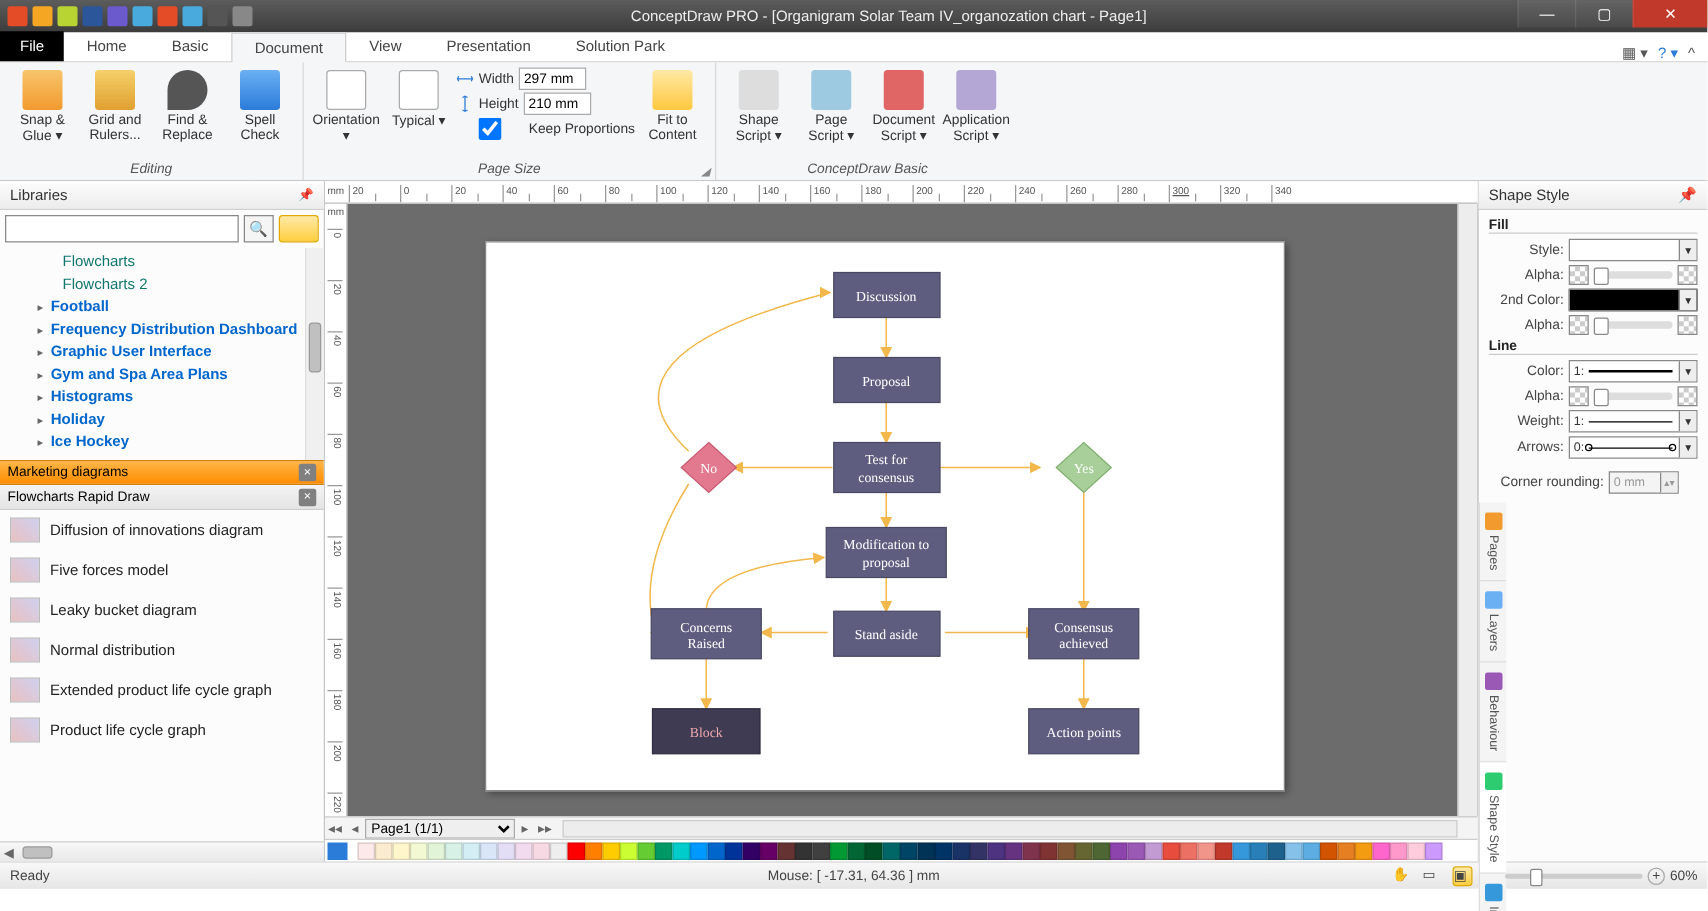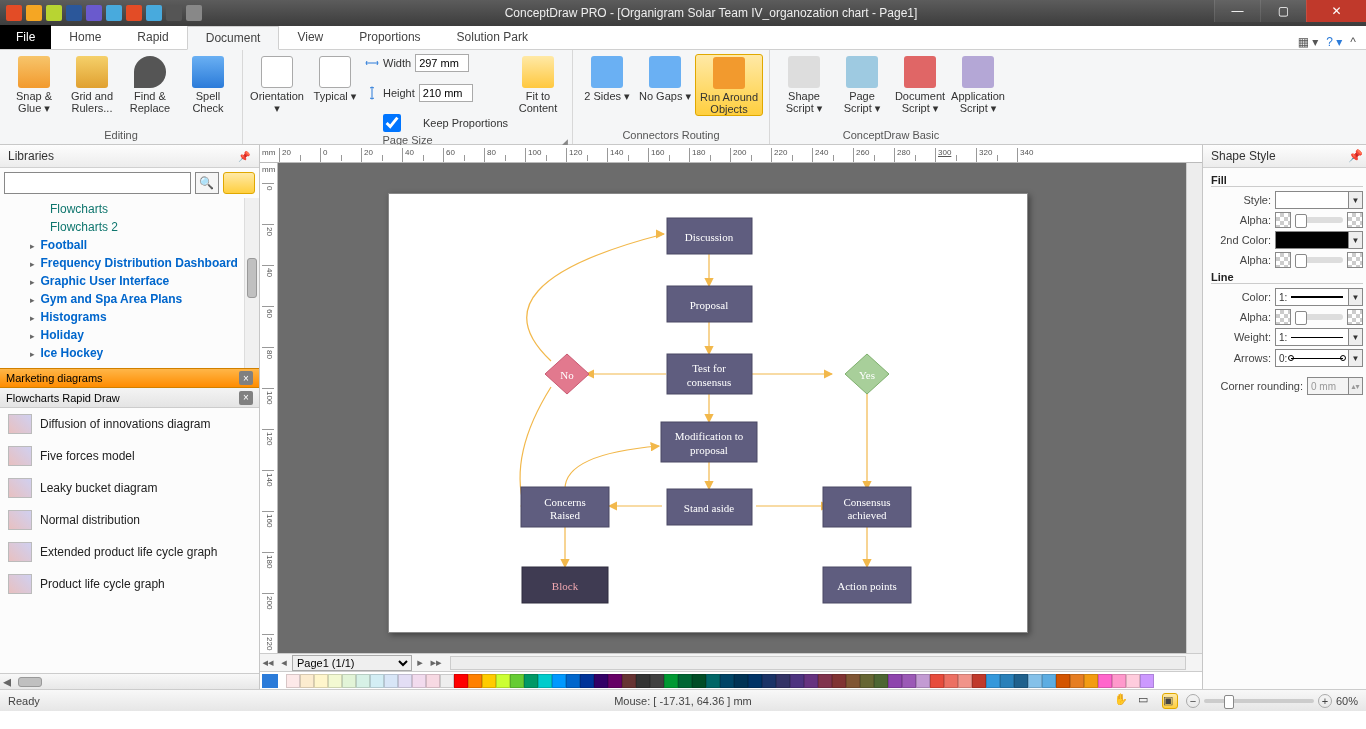--- a/index.html
+++ b/index.html
@@ -30,25 +30,25 @@
 .tabs .file { background:#000000; color:#fff; padding:4px 16px; font-size:12px; height:24px; display:flex;align-items:center;}
 .tabs .tab { padding:4px 18px; font-size:12px; color:#444; cursor:pointer; height:24px; display:flex;align-items:center;}
 .tabs .tab.active { background:#f5f6f7; border:1px solid #d0d0d0; border-bottom:1px solid #f5f6f7; margin-bottom:-1px;}
 .tabs .trail { margin-left:auto; display:flex; gap:8px; padding-right:10px; font-size:12px; color:#555;}
 .tabs .trail span{display:inline-flex;align-items:center;}
 
 
 .ribbon { height: 95px; background:#f5f6f7; border-bottom:1px solid #c8c8c8; display:flex; }
 .group { border-right:1px solid #d8d8d8; display:flex; flex-direction:column; }
 .group .row { flex:1; display:flex; align-items:flex-start; padding:4px 6px 0; gap:2px;}
-.group .caption { font-size:11px; color:#555; text-align:center; padding:2px 0 3px; white-space:nowrap;}
+.group .caption { font-size:11px; color:#555; text-align:center; padding:2px 0 3px; white-space:nowrap;font-style:italic;}
 .bigbtn { display:flex; flex-direction:column; align-items:center; justify-content:flex-start; width:56px; font-size:11px; color:#333; text-align:center; gap:2px; padding-top:2px;}
 .bigbtn .ico { width:32px; height:32px; border-radius:3px; }
 .bigbtn.sel { background: linear-gradient(#ffe9a6,#ffcf3f); border:1px solid #e0a800; border-radius:3px;}
-.pagesize-box { display:flex;flex-direction:column;gap:12px;font-size:11px;color:#333;}
+.pagesize-box { display:flex;flex-direction:column;gap:2px;font-size:11px;color:#333;}
 .pagesize-box .line{display:flex;align-items:center;gap:4px;}
 .pagesize-box .line svg{width:14px;height:14px;}
 .pagesize-box input{width:54px;height:18px;font-size:11px;border:1px solid #aaa;padding:0 3px;}
 .pagesize-box label{display:flex;align-items:center;gap:4px;}
 
 
 .main { position:relative; height: calc(729px - 26px - 24px - 95px - 18px - 22px); display:flex; }
 
 
 .leftpane { width:260px; border-right:1px solid #c6c6c6; display:flex; flex-direction:column; background:#fcfcfc;}
@@ -91,21 +91,21 @@
 .pagetabs{height:18px;background:#f4f4f4;border-top:1px solid #ccc;display:flex;align-items:center;font-size:11px;}
 .pagetabs .nav{width:16px;text-align:center;color:#666;}
 .pagetabs select{font-size:11px;width:120px;height:16px;border:1px solid #aaa;}
 .pagetabs .hsb{flex:1;height:14px;background:#ededed;border:1px solid #ccc;margin:0 16px 0 6px;position:relative;}
 .palette{height:18px;display:flex;align-items:center;background:#fff;border-top:1px solid #ccc;}
 .palette .cico{width:16px;height:14px;margin:0 2px;}
 .palette .sep{width:6px;}
 .palette .sw{width:14px;height:14px;border:1px solid rgba(0,0,0,.15);}
 
 
-.rightpane{width:164px;border-left:1px solid #c6c6c6;background:#fcfcfc;display:flex;}
+.rightpane{width:184px;border-left:1px solid #c6c6c6;background:#fcfcfc;display:flex;flex-direction:column;}
 .rightpane .body{flex:1;display:flex;flex-direction:column;}
 .rightpane .hdr{background:linear-gradient(#fdfdfd,#ececec);border-bottom:1px solid #d0d0d0;font-size:12px;color:#333;padding:4px 8px;display:flex;justify-content:space-between;}
 .rprops{padding:4px 8px;font-size:11px;color:#333;}
 .rprops .grp{font-weight:bold;margin:2px 0 4px;color:#222;border-bottom:1px solid #ccc;}
 .rprops .row{display:flex;align-items:center;margin:3px 0;gap:4px;}
 .rprops .row label{width:60px;text-align:right;color:#444;}
 .rprops .row .ctl{flex:1;height:18px;border:1px solid #888;background:#fff;font-size:10px;display:flex;align-items:center;padding:0 3px;position:relative;}
 .rprops .row .ctl .dd{position:absolute;right:0;top:0;bottom:0;width:14px;border-left:1px solid #888;background:#eee;display:flex;align-items:center;justify-content:center;font-size:8px;}
 .rprops .row .ctl.black{background:#000;}
 .rprops .row .slider{flex:1;height:6px;background:#ddd;border-radius:3px;position:relative;}
@@ -149,24 +149,24 @@
   <div class="winbtns">
     <div class="min">—</div>
     <div class="max">▢</div>
     <div class="close">✕</div>
   </div>
 </div>
 
 <div class="tabs">
   <div class="file">File</div>
   <div class="tab">Home</div>
-  <div class="tab">Rapid</div>
+  <div class="tab">Basic</div>
   <div class="tab active">Document</div>
   <div class="tab">View</div>
-  <div class="tab">Proportions</div>
+  <div class="tab">Presentation</div>
   <div class="tab">Solution Park</div>
   <div class="trail">
     <span>▦ ▾</span>
     <span style="color:#2b7bd9;">? ▾</span>
     <span>^</span>
   </div>
 </div>
 
 <div class="ribbon">
   <div class="group">
@@ -222,37 +222,20 @@
           </label>
       </div>
       <div class="bigbtn">
           <span class="ico ic" style="background:linear-gradient(#ffe9a6,#ffc83f);"></span>
           <span>Fit to Content</span>
         </div>
     </div>
     <div class="caption" style="position:relative;"><span>Page Size</span><span style="position:absolute;right:4px;bottom:2px;font-size:9px;color:#888;">◢</span></div>
   </div>
 
-  <div class="group">
-    <div class="row">
-      <div class="bigbtn">
-          <span class="ico ic" style="background:#6ab0f3;"></span>
-          <span>2 Sides ▾</span>
-        </div>
-      <div class="bigbtn">
-          <span class="ico ic" style="background:#6ab0f3;"></span>
-          <span>No Gaps ▾</span>
-        </div>
-      <div class="bigbtn sel" style="width:68px;">
-          <span class="ico ic" style="background:#f29a2e;"></span>
-          <span>Run Around Objects</span>
-        </div>
-    </div>
-    <div class="caption">Connectors Routing</div>
-  </div>
 
   <div class="group" style="border-right:none;">
     <div class="row">
       <div class="bigbtn">
           <span class="ico ic" style="background:#ddd;"></span>
           <span>Shape Script ▾</span>
         </div>
       <div class="bigbtn">
           <span class="ico ic" style="background:#9ecae1;"></span>
           <span>Page Script ▾</span>

